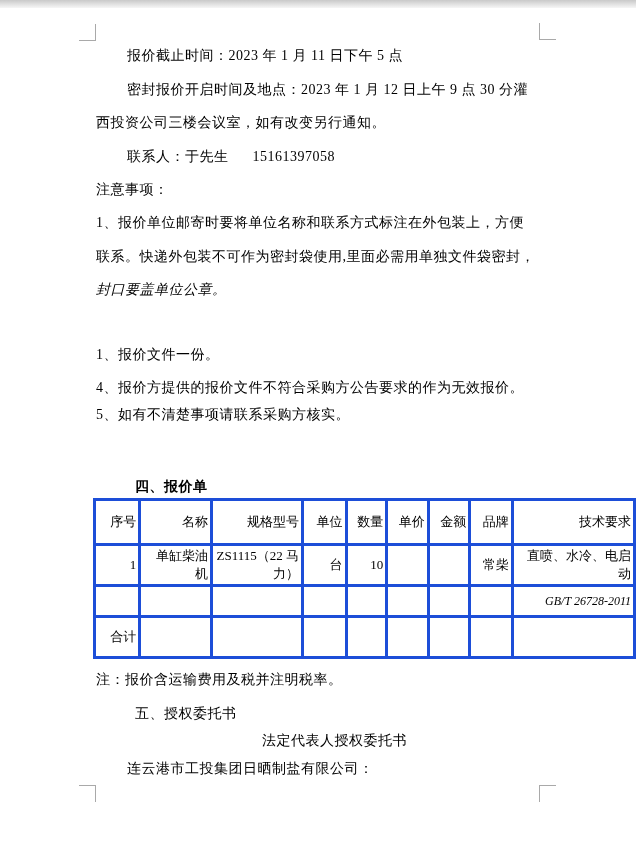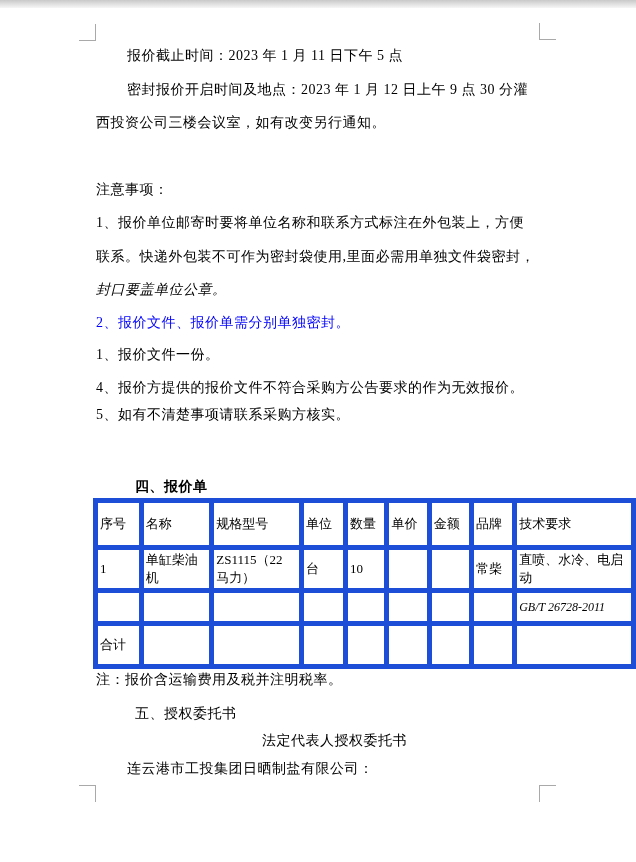--- a/index.html
+++ b/index.html
@@ -30,22 +30,22 @@
   .blue{color:#0000ff;}
   .red{color:#000000;}
   .bold{font-weight:bold;}
   table.quote{
     position:absolute;left:93px;top:498px;
     border-collapse:collapse;
     table-layout:fixed;
     font-size:13px;
   }
   table.quote td{
-    border:5px solid #1d4ed8;
-    text-align:left;
+    border:3px solid #1d4ed8;
+    text-align:right;
     vertical-align:middle;
     padding:1px 2px;
     overflow:hidden;
     word-break:break-all;
   }
   table.quote .c0{width:40px;} table.quote .c1{width:68px;}
   table.quote .c2{width:88px;} table.quote .c3{width:38px;}
   table.quote .c4{width:35px;} table.quote .c5{width:36px;}
   table.quote .c6{width:36px;} table.quote .c7{width:37px;}
   table.quote .c8{width:121px;}
@@ -61,25 +61,25 @@
   <div class="top-shade"></div>
 
   <div class="corner tl"></div>
   <div class="corner tr"></div>
   <div class="corner bl"></div>
   <div class="corner br"></div>
 
   <div class="line" style="left:127px;top:47px;">报价截止时间：2023 年 1 月 11 日下午 5 点</div>
   <div class="line" style="left:127px;top:81px;">密封报价开启时间及地点：2023 年 1 月 12 日上午 9 点 30 分灌</div>
   <div class="line" style="left:96px;top:114px;">西投资公司三楼会议室，如有改变另行通知。</div>
+  <div class="line" style="left:127px;top:148px;">联系人：于先生      15161397058</div>
   <div class="line" style="left:96px;top:181px;">注意事项：</div>
   <div class="line" style="left:96px;top:214px;">1、报价单位邮寄时要将单位名称和联系方式标注在外包装上，方便</div>
   <div class="line" style="left:96px;top:248px;">联系。快递外包装不可作为密封袋使用,里面必需用单独文件袋密封，</div>
   <div class="line" style="left:96px;top:281px;font-style:italic;">封口要盖单位公章。</div>
-  <div class="line blue" style="left:96px;top:314px;">2、报价文件、报价单需分别单独密封。</div>
   <div class="line" style="left:96px;top:346px;">1、报价文件一份。</div>
   <div class="line" style="left:96px;top:379px;">4、报价方提供的报价文件不符合采购方公告要求的作为无效报价。</div>
   <div class="line" style="left:96px;top:406px;">5、如有不清楚事项请联系采购方核实。</div>
 
   <div class="line bold" style="left:135px;top:478px;">四、报价单</div>
 
   <table class="quote">
     <tbody>
       <tr class="hrow">
         <td class="c0">序号</td>

